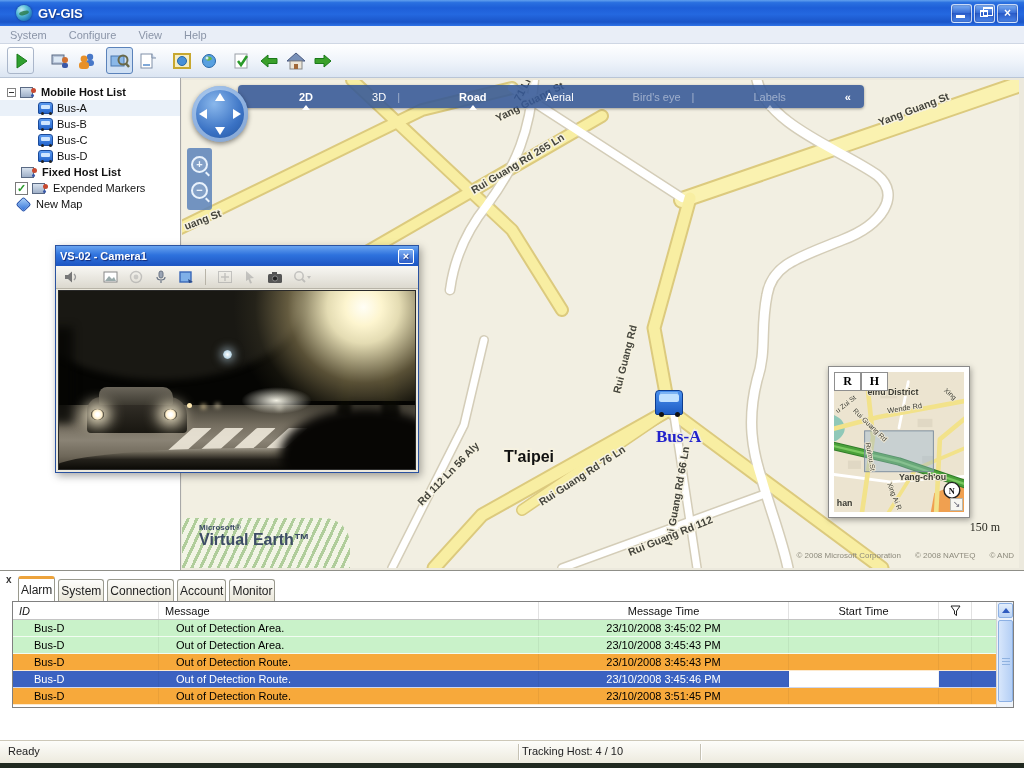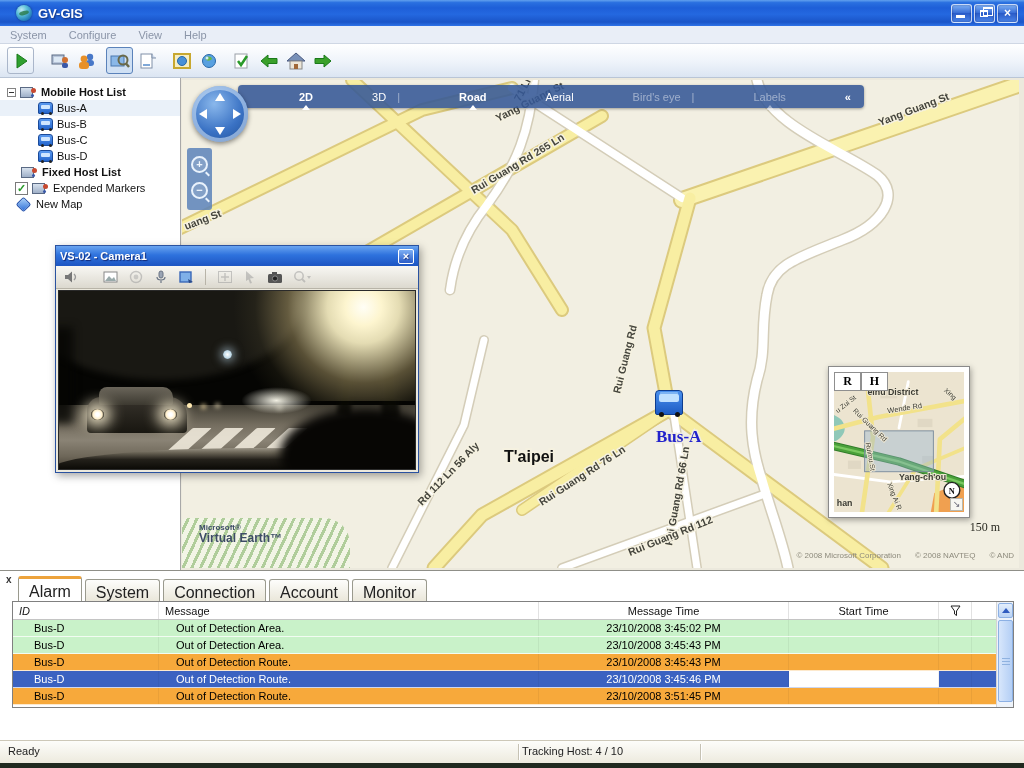--- a/index.html
+++ b/index.html
@@ -105,21 +105,21 @@
     font-family:"Liberation Serif",serif; font-weight:bold; font-size:12px; display:flex; align-items:center; justify-content:center; z-index:3; }
   .mm-label { fill:#3c3c34; font-family:"Liberation Sans",sans-serif; stroke:#efe8d4; stroke-width:2px; paint-order:stroke; }
   .mm-resize { position:absolute; right:1px; bottom:1px; width:13px; height:13px; background:#f6f6f2; border:1px solid #b8b8b0;
     color:#667; font-size:9px; line-height:11px; text-align:center; z-index:3; }
   .scale-label { position:absolute; left:740px; top:440px; width:78px; text-align:right;
     font-family:"Liberation Serif",serif; font-size:12px; color:#2a2a22; }
   .attribution { position:absolute; right:5px; top:471px; display:flex; gap:14px;
     font-size:8px; color:#8d8a7c; }
   .ve-logo { position:absolute; left:17px; top:444px; color:#3d4c66; line-height:1.05; }
   .ve-logo .l1 { font-size:8px; font-weight:bold; }
-  .ve-logo .l2 { font-size:12px; font-weight:bold; }
+  .ve-logo .l2 { font-size:16px; font-weight:bold; }
 
   
   .busmark { position:absolute; left:473px; top:310px; width:28px; height:25px; z-index:4;
     background:linear-gradient(#4a90ee,#1d5cc4); border:1px solid #0e3c8e; border-radius:4px 4px 2px 2px; }
   .busmark::before { content:""; position:absolute; left:3px; top:3px; right:3px; height:8px; background:#bfe0ff; border-radius:2px;
     box-shadow:0 -3px 0 -1px #7db4f4; }
   .busmark::after { content:""; position:absolute; left:3px; bottom:-3px; width:5px; height:5px; border-radius:50%; background:#111;
     box-shadow:16px 0 0 #111; }
 
   
@@ -168,22 +168,22 @@
     background:linear-gradient(180deg,#9a9486 0%,#6a6456 22%,#23201a 55%,#0c0b07 100%);
     border-radius:55% 45% 0 0 / 100% 90% 0 0; }
   .vv-corner { right:-10%; bottom:-18%; width:48%; height:52%; background:#070604; border-radius:50%; filter:blur(5px); }
   .vv-ledge { left:-6%; top:20%; width:10%; height:55%; background:rgba(5,5,3,.8); filter:blur(4px); }
 
   
   .bottom-panel { position:absolute; left:0; top:570px; width:1024px; height:170px; background:#fff;
     border-top:1px solid #8f8f88; }
   .panel-close { position:absolute; left:6px; top:3px; font-size:10px; font-weight:bold; color:#333; }
   .tab-strip { position:absolute; left:18px; top:5px; height:25px; display:flex; gap:3px; z-index:2; }
-  .tab { padding:4px 10px 2px; border:1px solid #9a9a8e; border-bottom:none; border-radius:3px 3px 0 0;
-    background:linear-gradient(#fdfdfb,#eae7da); font-size:16px; margin-top:3px; color:#222; }
+  .tab { padding:4px 2px 2px; border:1px solid #9a9a8e; border-bottom:none; border-radius:3px 3px 0 0;
+    background:linear-gradient(#fdfdfb,#eae7da); font-size:12px; margin-top:3px; color:#222; }
   .tab.active { background:#fff; margin-top:0; border-top:3px solid #eda33b; padding-top:4px; position:relative; }
   .table-wrap { position:absolute; left:12px; top:30px; width:1002px; height:107px; border:1px solid #808080; background:#fff; overflow:hidden; }
   .thead { display:flex; height:18px; border-bottom:1px solid #c4c4c4; background:#fff; color:#111; }
   .hcell { border-right:1px solid #e2e2e2; display:flex; align-items:center; padding:0 6px; }
   .hc-center { justify-content:center; }
   .trow { display:flex; height:17px; align-items:center; border-bottom:1px solid rgba(255,255,255,.75); }
   .tcell { height:100%; display:flex; align-items:center; overflow:hidden; }
   .c-id    { width:146px; padding-left:21px; }
   .c-msg   { width:380px; padding-left:17px; }
   .c-mtime { width:250px; justify-content:center; }

